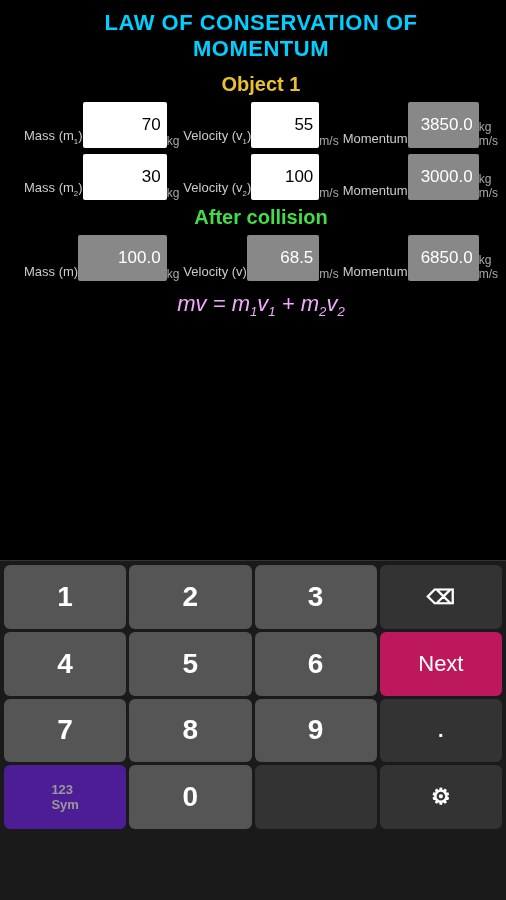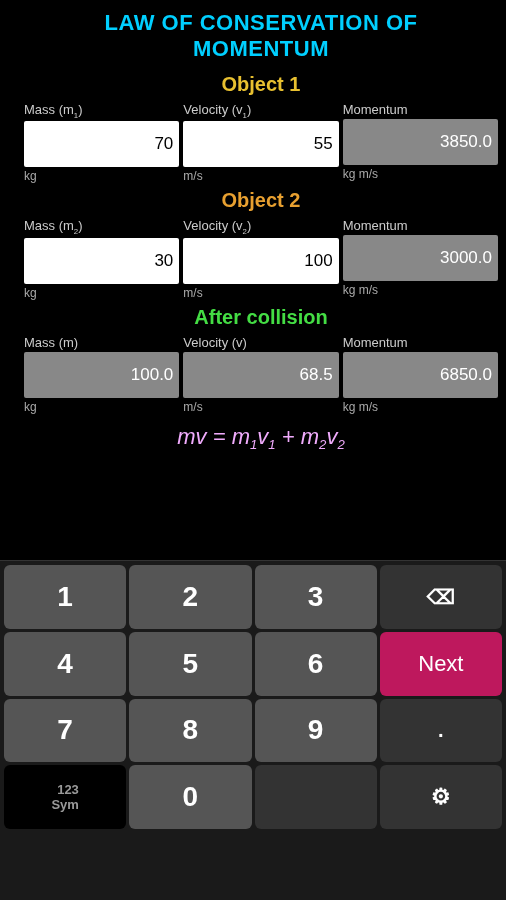--- a/index.html
+++ b/index.html
@@ -41,22 +41,22 @@
 
     .row-grid {
       display: grid;
       grid-template-columns: 1fr 1fr 1fr;
       gap: 4px;
       margin-bottom: 2px;
     }
 
     .cell {
       display: flex;
-      flex-direction: column;
-      align-items: flex-start;
+      flex-direction: row;
+      align-items: flex-end;
     }
 
     .cell-label {
       color: #ccc;
       font-size: 13px;
       margin-bottom: 2px;
       white-space: nowrap;
     }
 
     .cell-input {
@@ -133,25 +133,25 @@
       font-size: 20px;
     }
 
     .key.next-key {
       background: #be185d;
       font-size: 22px;
       font-weight: normal;
     }
 
     .key.sym-key {
-      background: #000000;
+      background: #4c1d95;
       font-size: 14px;
       color: #999;
       line-height: 1.2;
-      text-align: right;
+      text-align: left;
     }
 
     .key.gear-key {
       background: #333;
     }
 
     .key.zero-key {
       background: #555;
     }
 
@@ -184,21 +184,20 @@
       </div>
       <div class="cell">
         <div class="cell-label">Momentum</div>
         <input class="cell-input readonly" type="text" readonly="" value="3850.0" style="">
         <div class="cell-unit">kg m/s</div>
       </div>
     </div>
   </div>
 
   <div class="section">
-    <div class="object-title obj2">Object 2</div>
     <div class="row-grid">
       <div class="cell">
         <div class="cell-label">Mass (m<sub>2</sub>)</div>
         <input class="cell-input" type="text" value="30" style="">
         <div class="cell-unit">kg</div>
       </div>
       <div class="cell">
         <div class="cell-label">Velocity (v<sub>2</sub>)</div>
         <input class="cell-input" type="text" value="100" style="">
         <div class="cell-unit">m/s</div>

